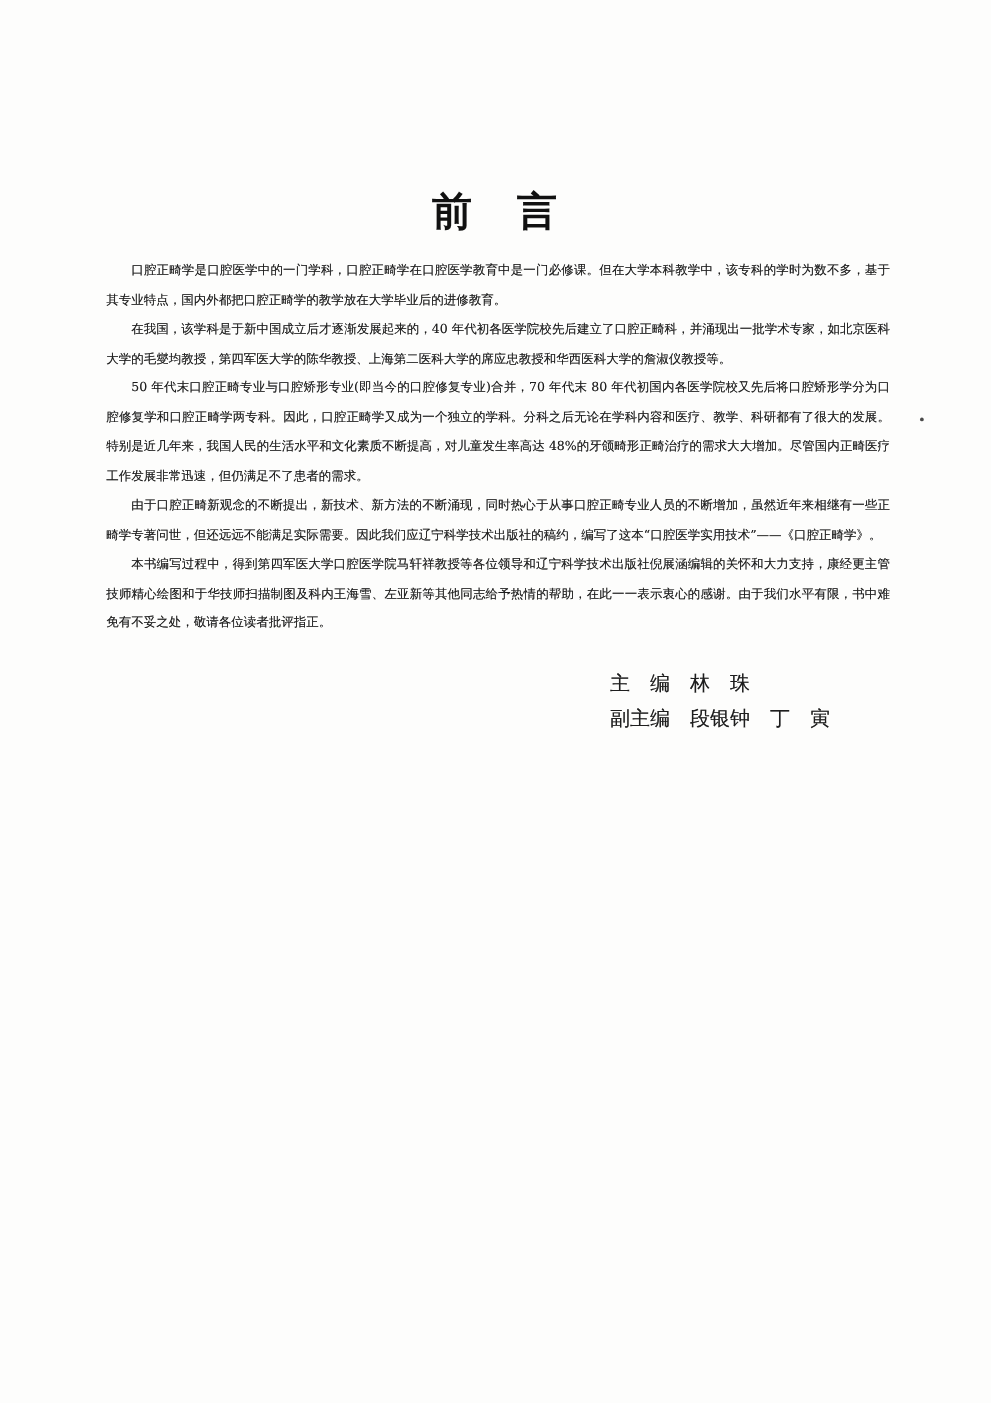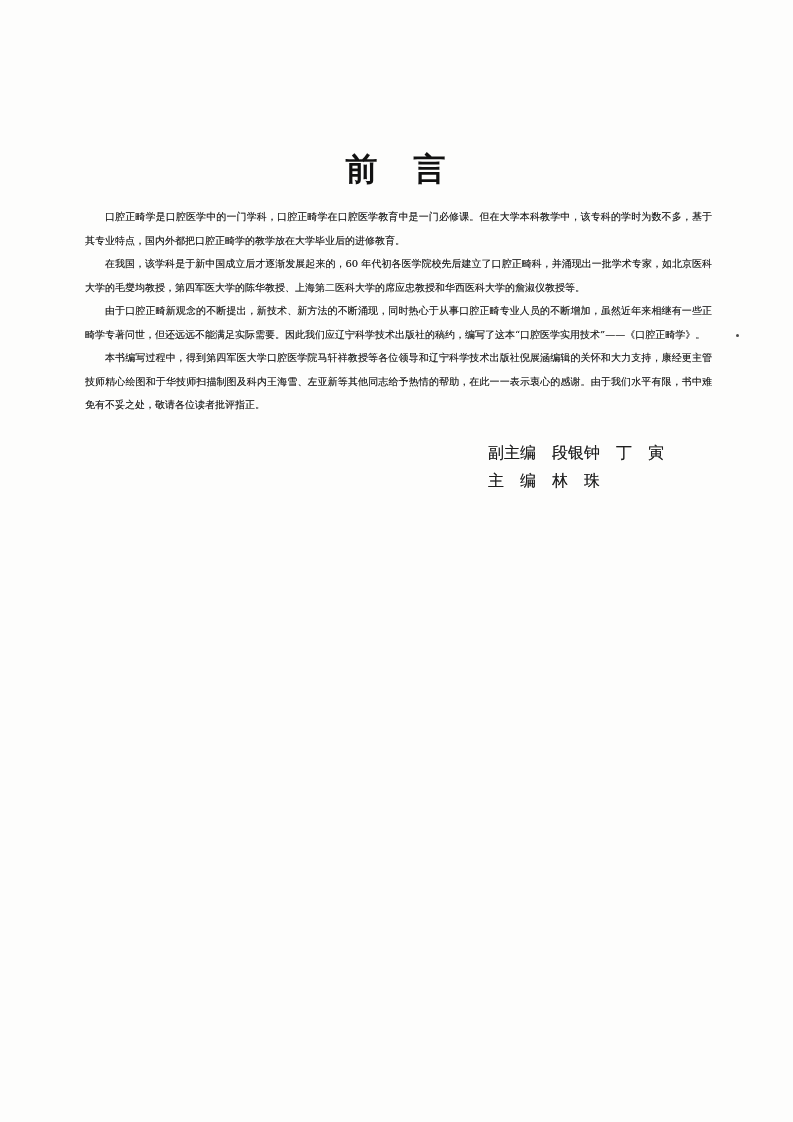--- a/index.html
+++ b/index.html
@@ -63,29 +63,30 @@
 </style>
 </head>
 <body>
 
 <div class="page">
 
   <h1 class="title">前　言</h1>
 
   <div class="body-text">
     <p>口腔正畸学是口腔医学中的一门学科，口腔正畸学在口腔医学教育中是一门必修课。但在大学本科教学中，该专科的学时为数不多，基于其专业特点，国内外都把口腔正畸学的教学放在大学毕业后的进修教育。</p>
-    <p>在我国，该学科是于新中国成立后才逐渐发展起来的，60 年代初各医学院校先后建立了口腔正畸科，并涌现出一批学术专家，如北京医科大学的毛燮均教授，第四军医大学的陈华教授、上海第二医科大学的席应忠教授和华西医科大学的詹淑仪教授等。</p>
+    <p>在我国，该学科是于新中国成立后才逐渐发展起来的，40 年代初各医学院校先后建立了口腔正畸科，并涌现出一批学术专家，如北京医科大学的毛燮均教授，第四军医大学的陈华教授、上海第二医科大学的席应忠教授和华西医科大学的詹淑仪教授等。</p>
+    <p>50 年代末口腔正畸专业与口腔矫形专业(即当今的口腔修复专业)合并，70 年代末 80 年代初国内各医学院校又先后将口腔矫形学分为口腔修复学和口腔正畸学两专科。因此，口腔正畸学又成为一个独立的学科。分科之后无论在学科内容和医疗、教学、科研都有了很大的发展。特别是近几年来，我国人民的生活水平和文化素质不断提高，对儿童发生率高达 48%的牙颌畸形正畸治疗的需求大大增加。尽管国内正畸医疗工作发展非常迅速，但仍满足不了患者的需求。</p>
     <p>由于口腔正畸新观念的不断提出，新技术、新方法的不断涌现，同时热心于从事口腔正畸专业人员的不断增加，虽然近年来相继有一些正畸学专著问世，但还远远不能满足实际需要。因此我们应辽宁科学技术出版社的稿约，编写了这本“口腔医学实用技术”——《口腔正畸学》。</p>
     <p>本书编写过程中，得到第四军医大学口腔医学院马轩祥教授等各位领导和辽宁科学技术出版社倪展涵编辑的关怀和大力支持，康经更主管技师精心绘图和于华技师扫描制图及科内王海雪、左亚新等其他同志给予热情的帮助，在此一一表示衷心的感谢。由于我们水平有限，书中难免有不妥之处，敬请各位读者批评指正。</p>
   </div>
 
   <div class="signature-block">
     <div class="sig-line">
-      <span>副主编</span><span class="sig-names">段银钟　丁　寅</span>
+      <span>主　编</span><span class="sig-names">林　珠</span>
     </div>
     <div class="sig-line">
-      <span>主　编</span><span class="sig-names">林　珠</span>
+      <span>副主编</span><span class="sig-names">段银钟　丁　寅</span>
     </div>
   </div>
 
   <span class="speck"></span>
 
 </div>
 
 </body></html>

